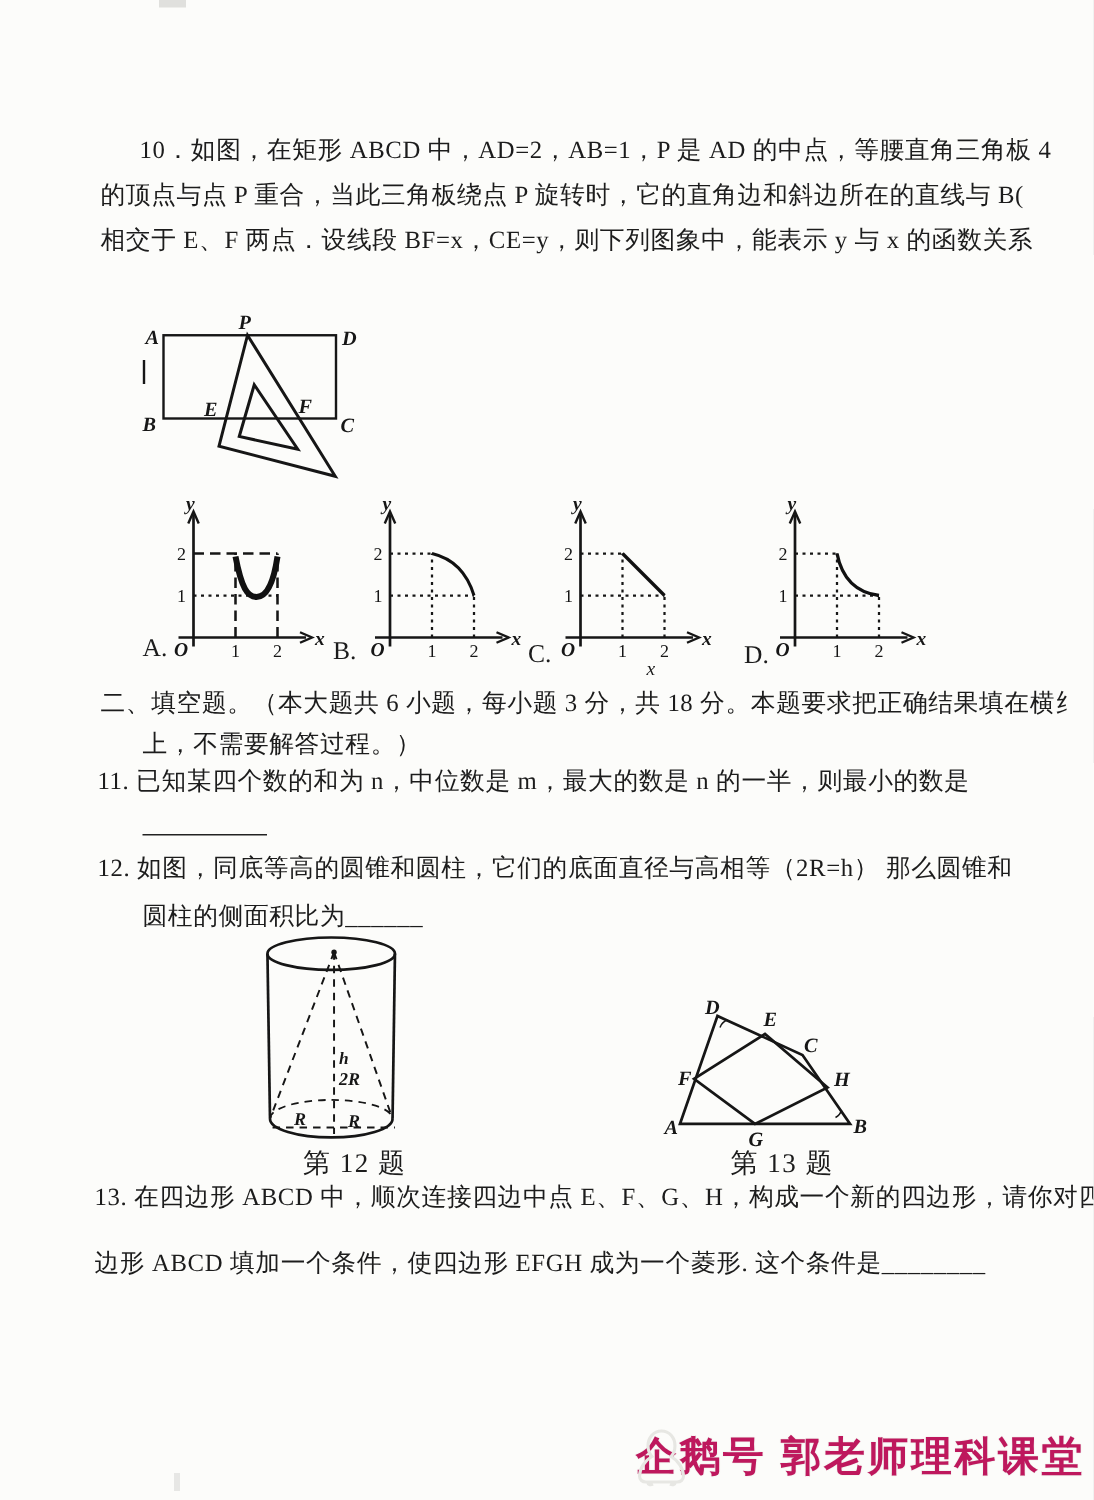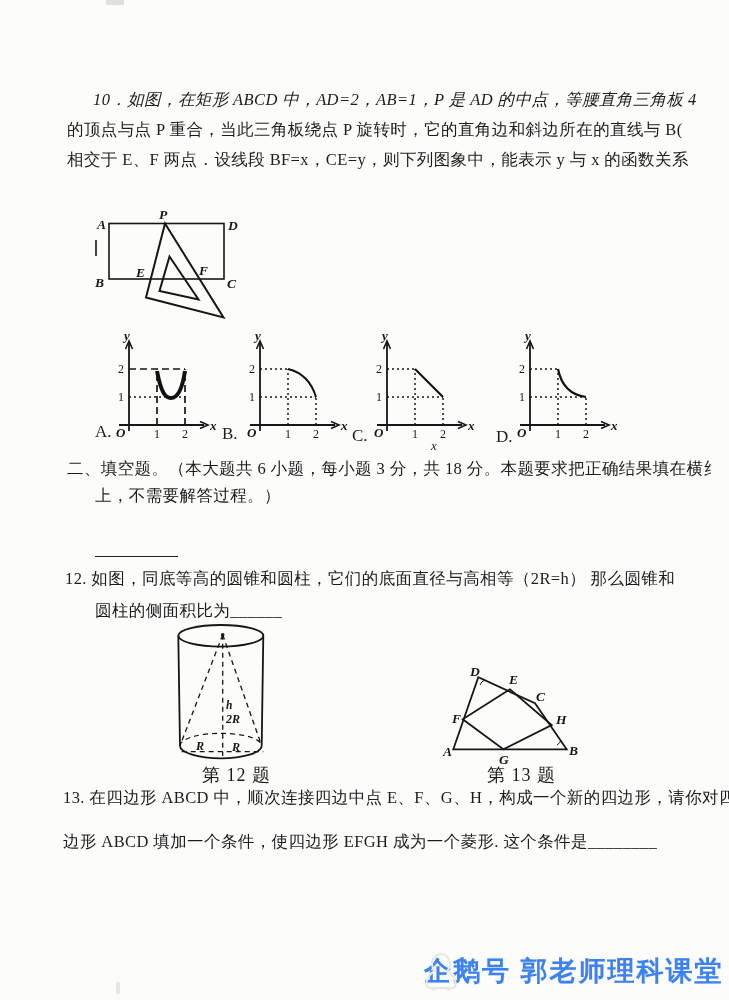--- a/index.html
+++ b/index.html
@@ -14,33 +14,33 @@
   .optletter{position:absolute;font-size:17px;font-style:normal;}
   .blankline{position:absolute;border-bottom:1.8px solid #222;}
   svg{position:absolute;overflow:visible;}
   svg text{font-family:"Liberation Serif","DejaVu Serif",serif;fill:#161616;}
   .vlabel{font-style:italic;font-size:13.5px;font-weight:bold;}
   .tick{font-size:12px;font-style:normal;}
   .axletter{font-style:italic;font-size:13px;font-weight:bold;}
   .scanmark{position:absolute;background:#c9c9c5;}
   #watermark{
     position:absolute;left:424px;top:953px;display:flex;align-items:center;gap:8px;
-    color:#3b82f6;font-size:27px;font-family:"Liberation Sans","DejaVu Sans",sans-serif;
+    color:#be185d;font-size:27px;font-family:"Liberation Sans","DejaVu Sans",sans-serif;
     letter-spacing:2px;font-weight:bold;text-shadow:0 0 1px #dcdcd8;
   }
 </style>
 </head>
 <body>
 
 <div id="page">
 
   <div class="scanmark" style="left:106px;top:0;width:18px;height:5px;opacity:.55;"></div>
   <div class="scanmark" style="left:116px;top:982px;width:4px;height:12px;opacity:.4;"></div>
 
-  <div class="tline" style="left:93px;top:88px;font-style:italic;">10．如图，在矩形 ABCD 中，AD=2，AB=1，P 是 AD 的中点，等腰直角三角板 4</div>
+  <div class="tline" style="left:93px;top:88px;">10．如图，在矩形 ABCD 中，AD=2，AB=1，P 是 AD 的中点，等腰直角三角板 4</div>
   <div class="tline" style="left:67px;top:118px;">的顶点与点 P 重合，当此三角板绕点 P 旋转时，它的直角边和斜边所在的直线与 B(</div>
   <div class="tline" style="left:67px;top:148px;">相交于 E、F 两点．设线段 BF=x，CE=y，则下列图象中，能表示 y 与 x 的函数关系</div>
 
   <svg style="left:85px;top:203px;" width="240" height="128" viewBox="0 0 240 128">
     <rect x="24" y="20.5" width="115" height="55.5" fill="none" stroke="#161616" stroke-width="1.6"></rect>
 
     <line x1="11" y1="37" x2="11" y2="53" stroke="#161616" stroke-width="1.6"></line>
 
     <path d="M80,20.5 L61,94.5 L138.5,114.5 Z" fill="none" stroke="#161616" stroke-width="2"></path>
 
@@ -132,20 +132,21 @@
 
   <div class="optletter" style="left:95px;top:422px;">A.</div>
   <div class="optletter" style="left:222px;top:424px;">B.</div>
   <div class="optletter" style="left:352px;top:426px;">C.</div>
   <div class="optletter" style="left:496px;top:427px;">D.</div>
   <div class="optletter" style="left:431px;top:438px;font-style:italic;font-size:13px;">x</div>
 
   <div class="tline" style="left:67px;top:457px;">二、填空题。（本大题共 6 小题，每小题 3 分，共 18 分。本题要求把正确结果填在横纟</div>
   <div class="tline" style="left:95px;top:484px;">上，不需要解答过程。）</div>
 
+  <div class="tline" style="left:65px;top:509px;">11. 已知某四个数的和为 n，中位数是 m，最大的数是 n 的一半，则最小的数是</div>
   <div class="blankline" style="left:95px;top:540px;width:83px;height:16px;"></div>
 
   <div class="tline" style="left:65px;top:567px;">12. 如图，同底等高的圆锥和圆柱，它们的底面直径与高相等（2R=h）  那么圆锥和</div>
   <div class="tline" style="left:95px;top:599px;">圆柱的侧面积比为______</div>
 
   <svg style="left:150px;top:615px;" width="185" height="150" viewBox="0 0 185 150">
     <ellipse cx="70.8" cy="20.8" rx="42.5" ry="10.8" fill="none" stroke="#161616" stroke-width="1.8"></ellipse>
     <line x1="28.3" y1="20.8" x2="30" y2="130.8" stroke="#161616" stroke-width="1.8"></line>
     <line x1="113.3" y1="20.8" x2="111.7" y2="130.8" stroke="#161616" stroke-width="1.8"></line>
     <path d="M30,130.8 A40.8,12.5 0 0 0 111.7,130.8" fill="none" stroke="#161616" stroke-width="1.8"></path>

